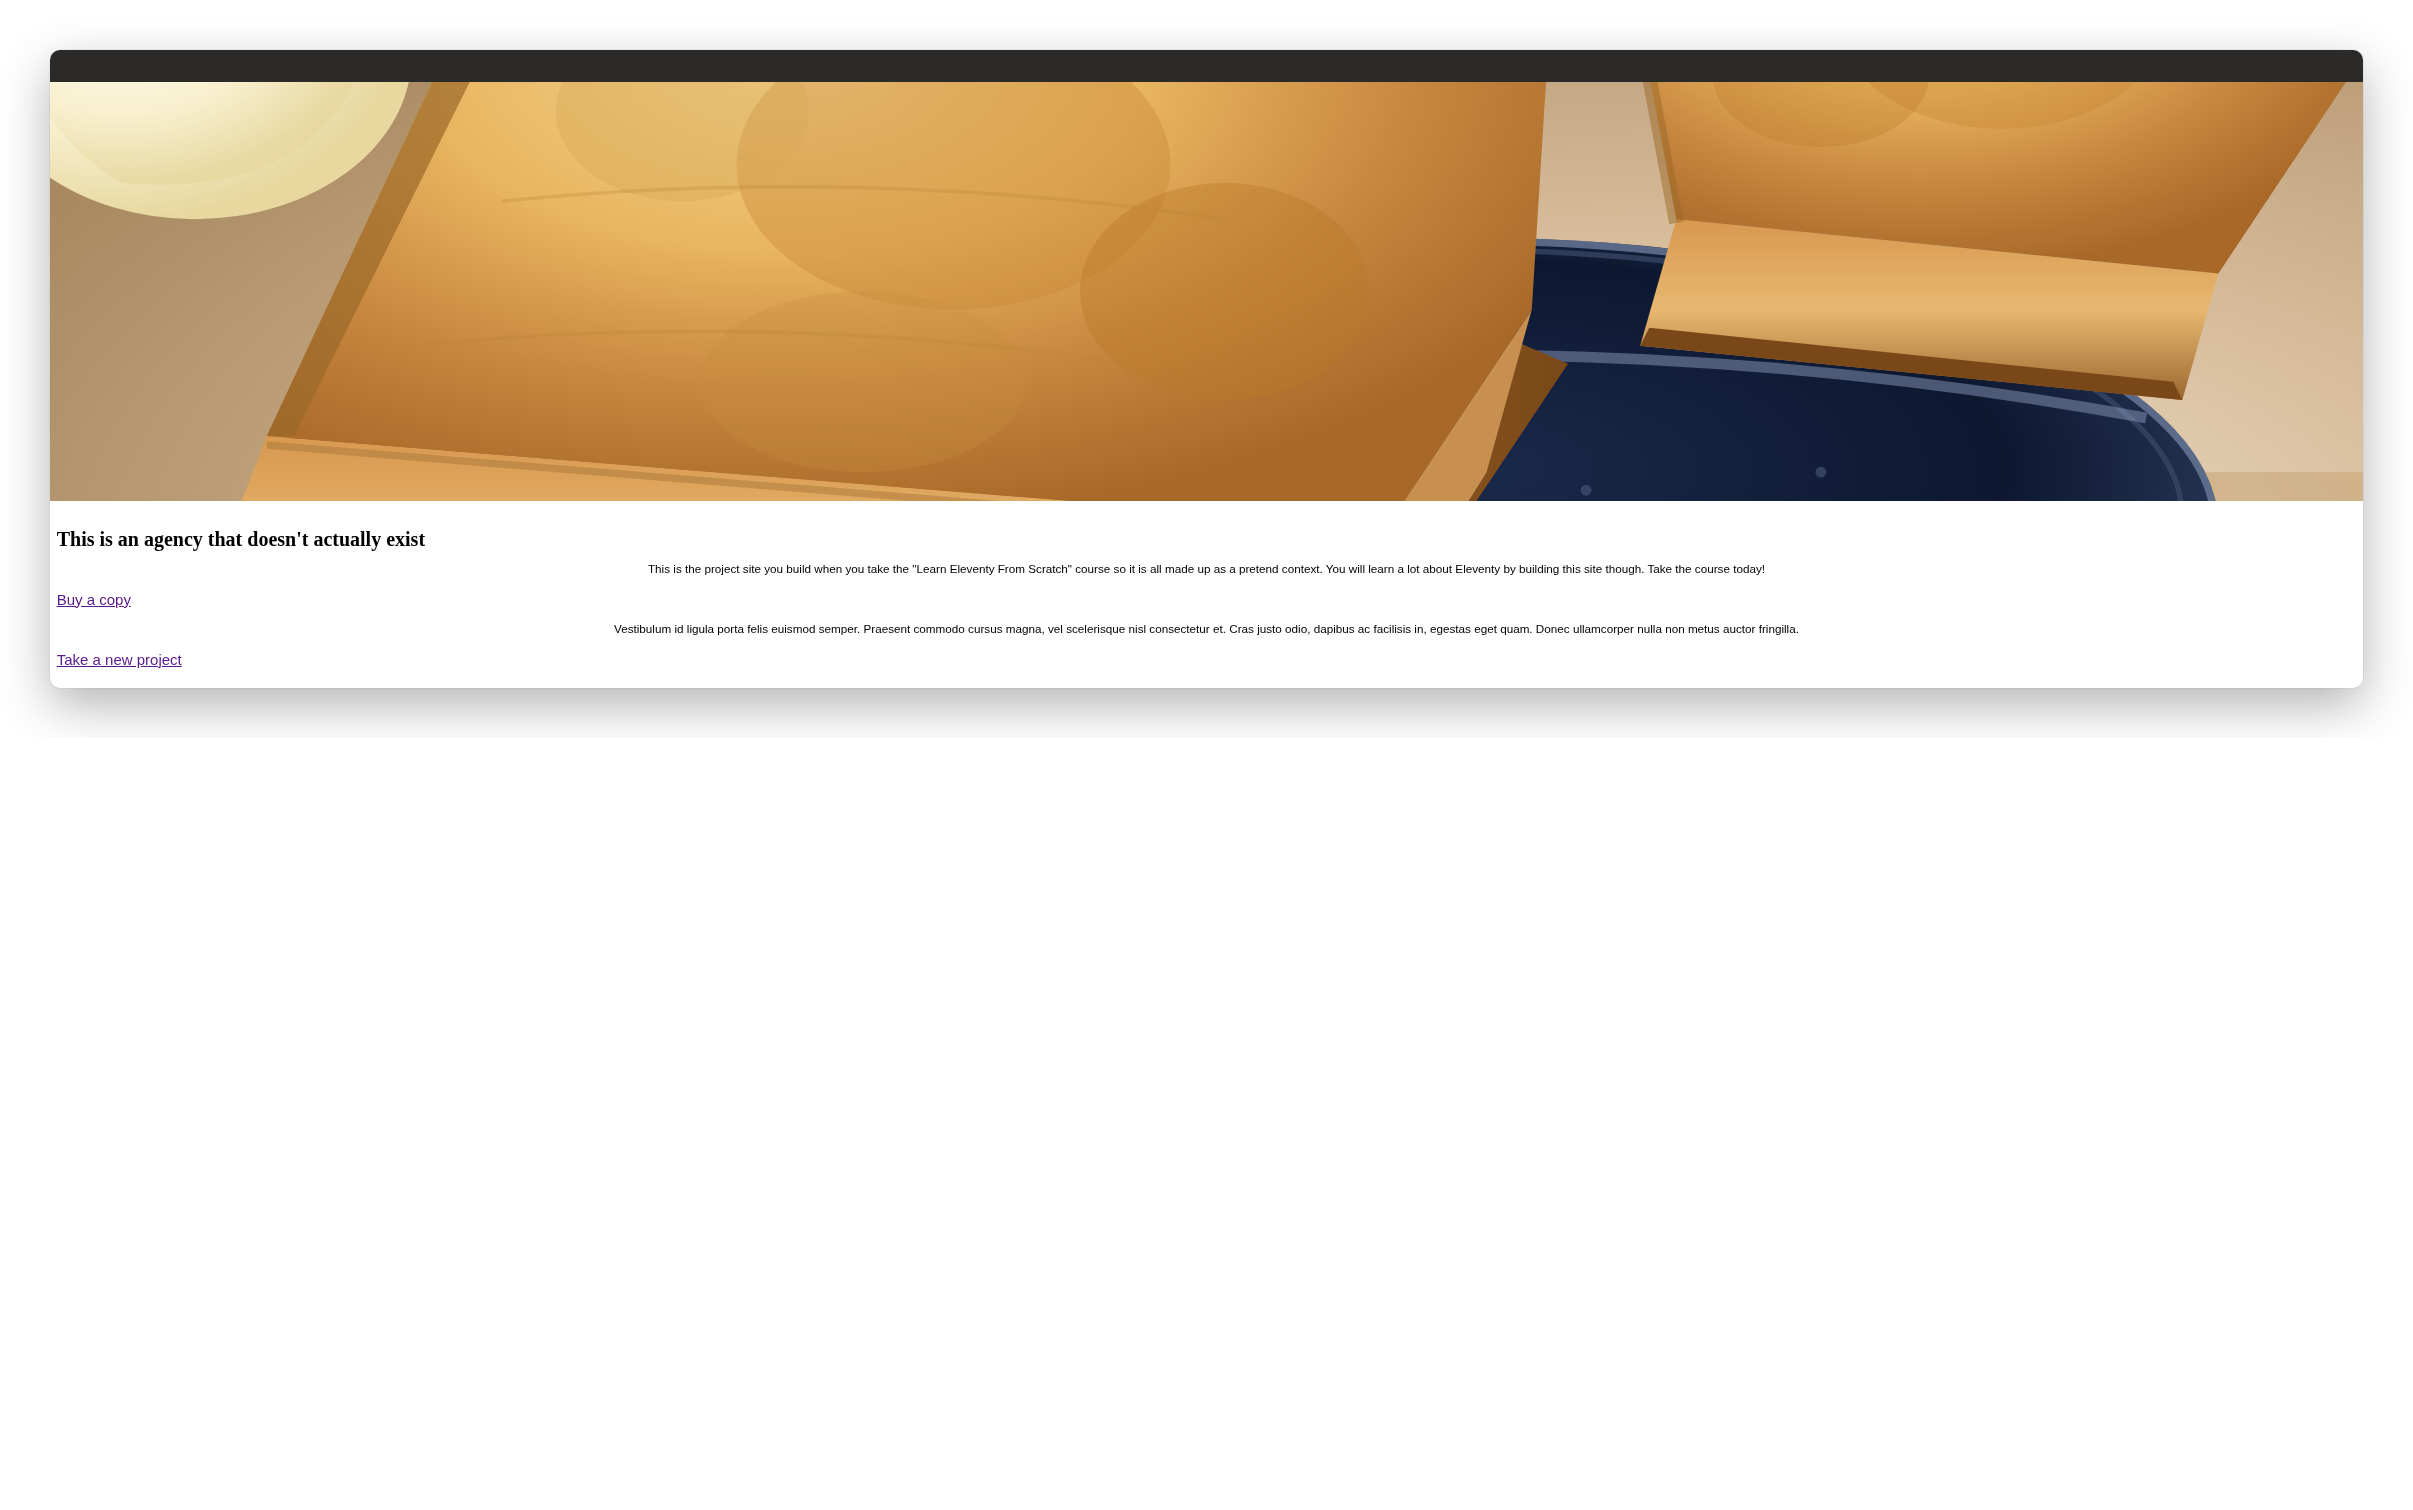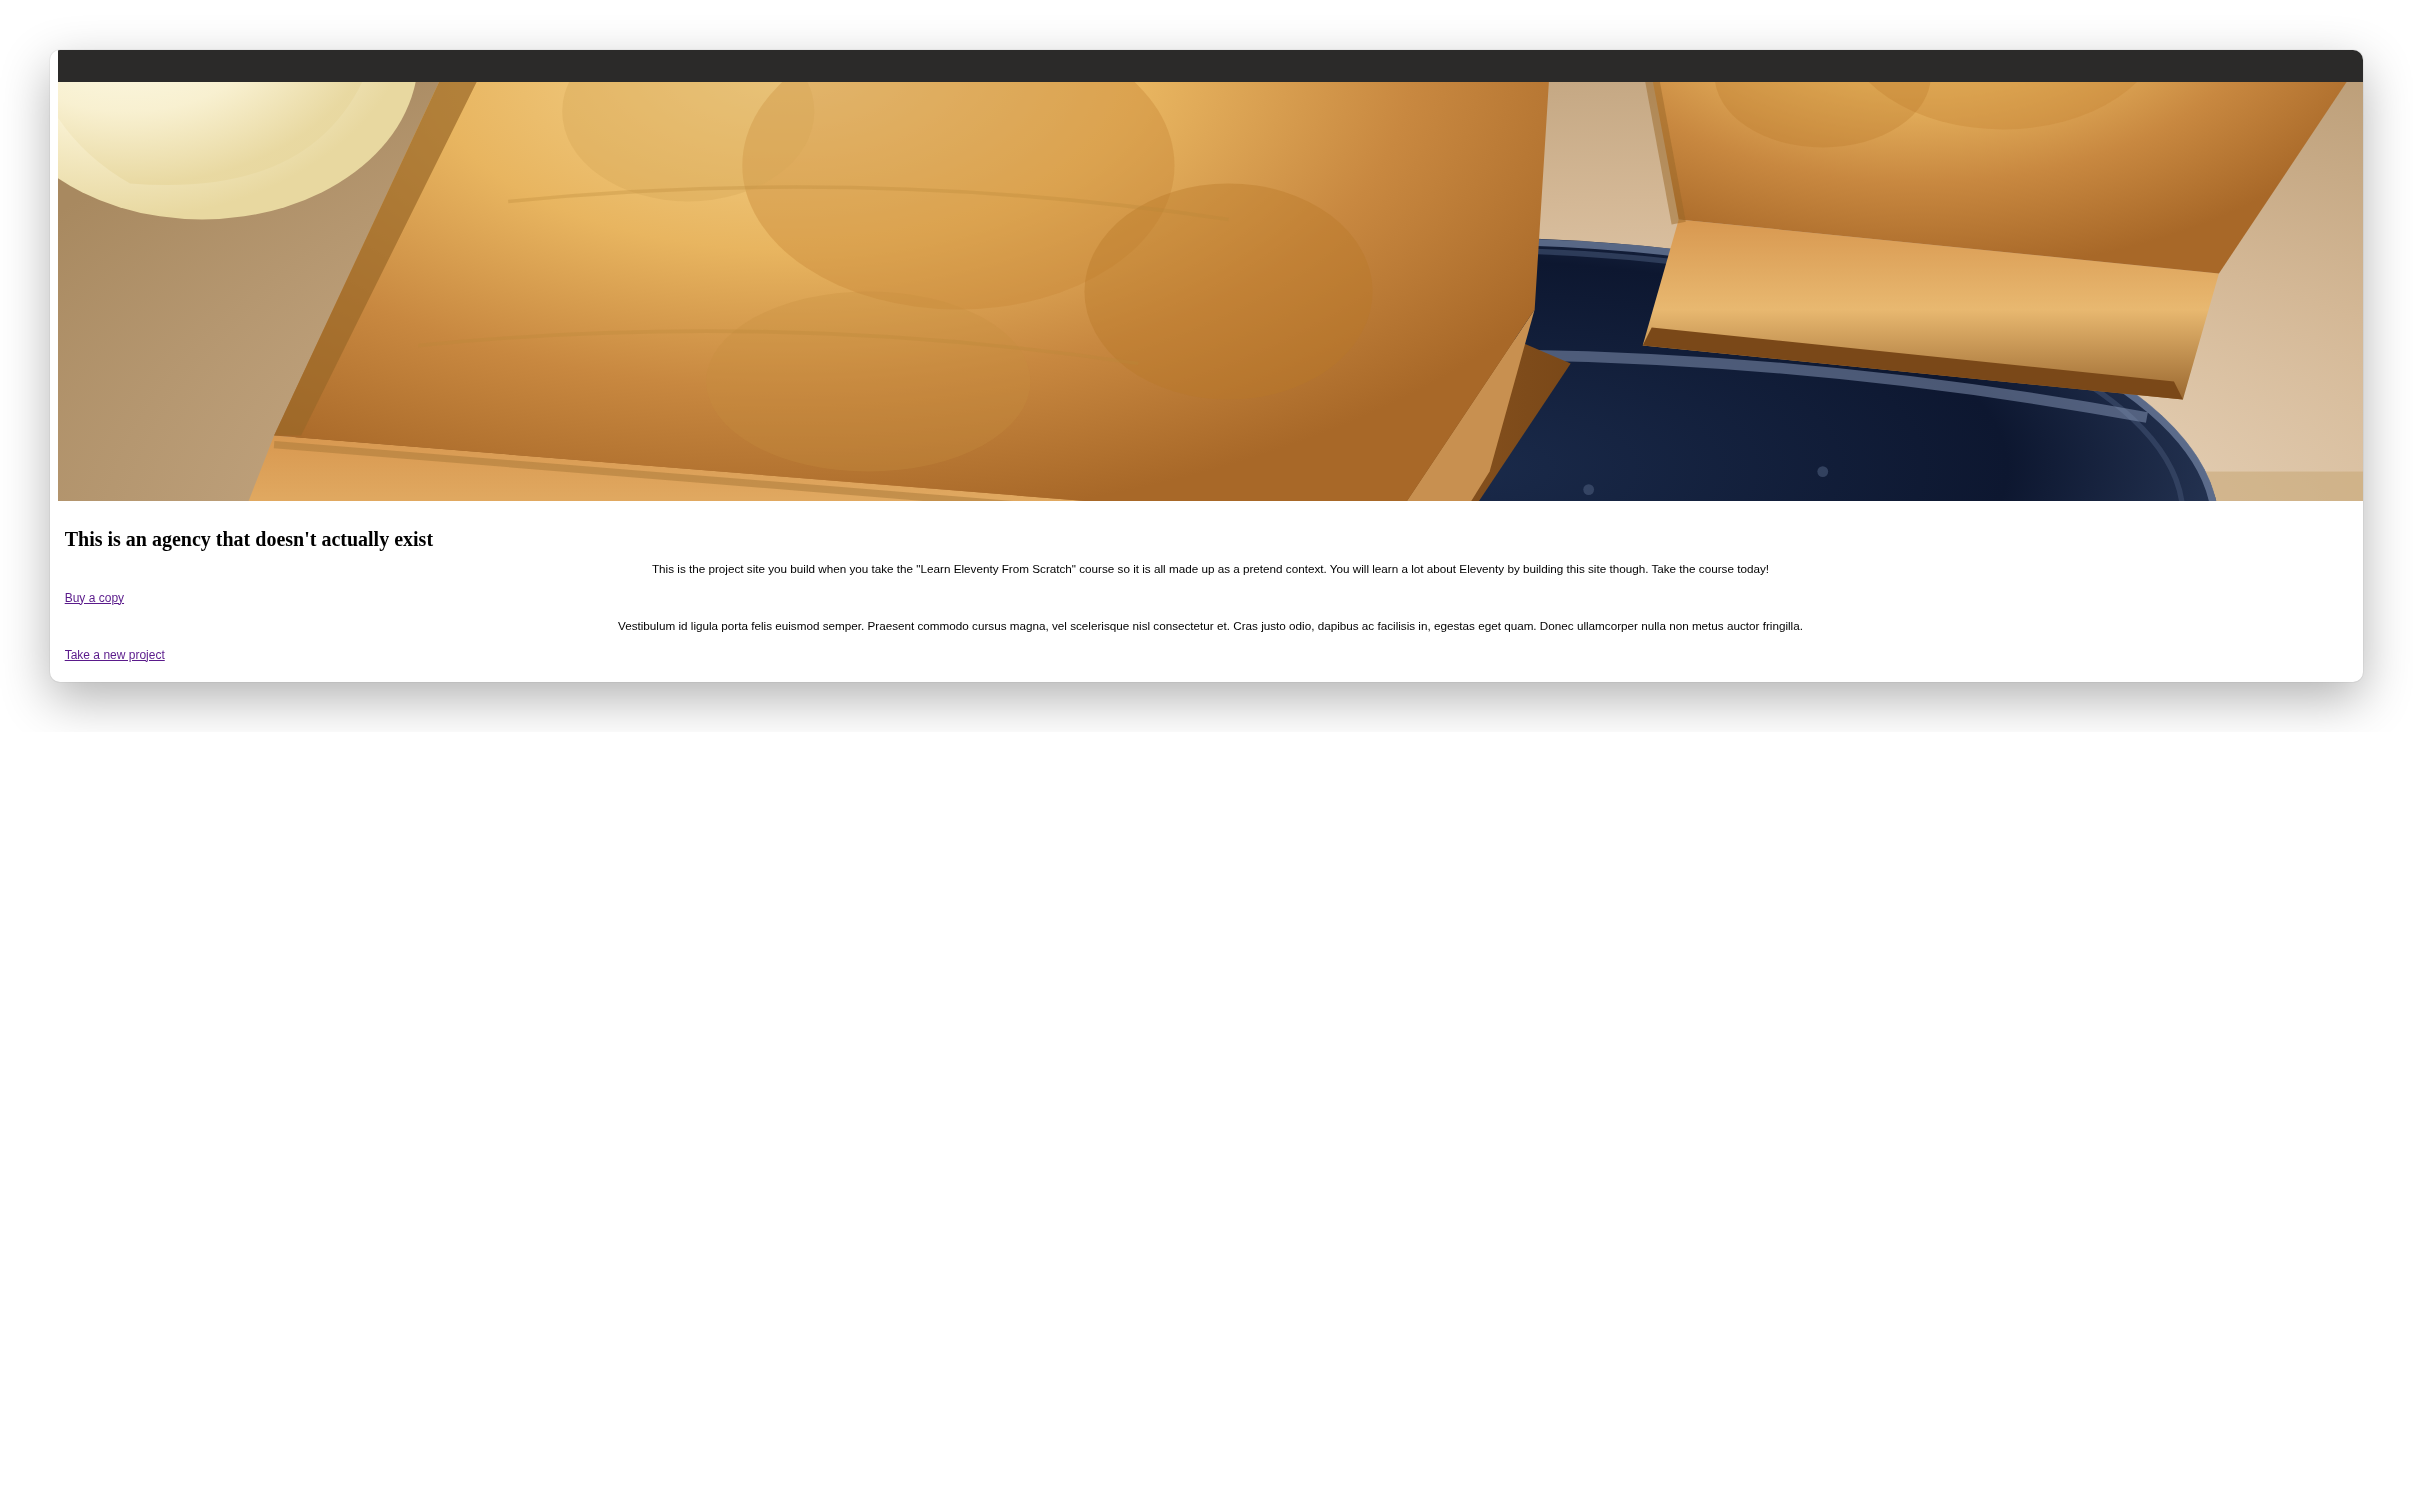--- a/index.html
+++ b/index.html
@@ -10,21 +10,20 @@
     body {
       font-family: -apple-system, BlinkMacSystemFont, "Segoe UI", Helvetica, Arial, sans-serif;
       background: #ffffff;
       padding: 50px;
     }
     .window {
       background: #ffffff;
       border-radius: 10px;
       overflow: hidden;
       box-shadow: 0 17px 50px rgba(0,0,0,0.3), 0 0 0 0.8px rgba(0,0,0,0.05);
-      padding-left: 8px;
     }
     .titlebar {
       background: #2b2a29;
       height: 32px;
       width: 100%;
     }
     .hero-image {
       width: 100%;
       height: 419px;
       position: relative;
@@ -49,21 +48,21 @@
     p {
       font-size: 11.7px;
       color: #000000;
       margin: 10px 0;
       line-height: 1.4;
       text-align: center;
     }
     a {
       color: #5a1a8b;
       text-decoration: underline;
-      font-size: 12px;
+      font-size: 15px;
       display: inline-block;
       margin: 3.4px 0;
     }
   </style>
 </head>
 <body>
 
 <div class="window">
   <div class="titlebar"></div>
 

